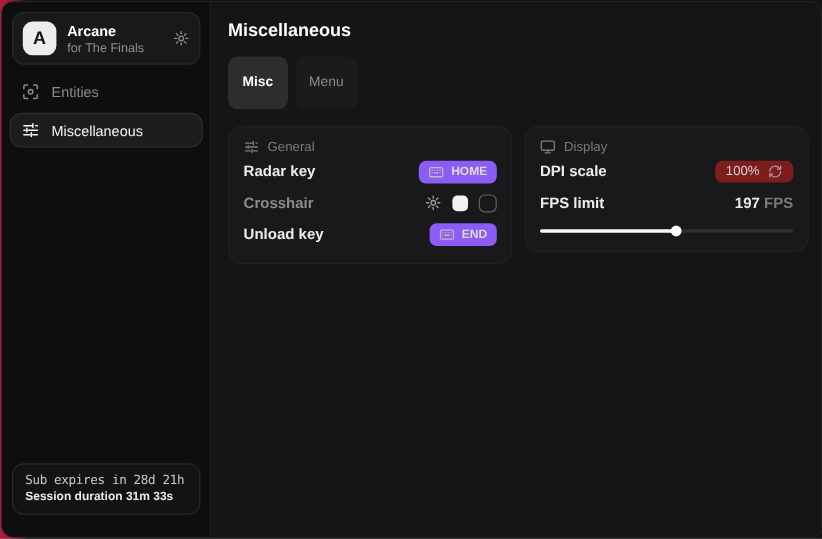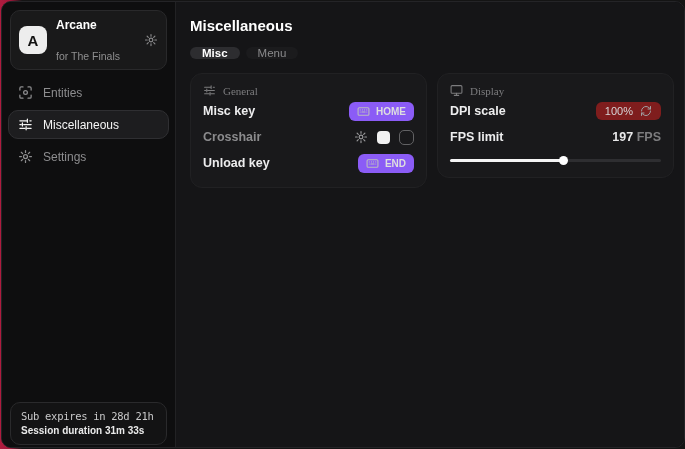--- a/index.html
+++ b/index.html
@@ -24,63 +24,63 @@
   }
   .brand-card {
     margin:8px; padding:7px 8px; display:flex; align-items:center; gap:9px;
     background:#19191a; border:1px solid #29292b; border-radius:10px;
   }
   .logo {
     width:28px; height:28px; border-radius:8px; background:#ededed;
     color:#111; font-weight:bold; font-size:15px;
     display:flex; align-items:center; justify-content:center;
   }
-  .brand-text { display:flex; flex-direction:column; gap:18px; }
+  .brand-text { display:flex; flex-direction:column; gap:1px; }
   .brand-name { color:#ffffff; font-size:12px; font-weight:bold; }
   .brand-sub  { color:#8f8f90; font-size:10.5px; }
   .brand-gear { margin-left:auto; color:#8a8a8c; display:flex; }
   .category-label { color:#767678; font-size:10.5px; margin:13px 0 7px 15px; }
   .nav { padding:0 6px; }
   .nav-item {
     display:flex; align-items:center; gap:10px;
     padding:6px 9px; margin-bottom:3px;
     border:1px solid transparent; border-radius:10px;
     color:#8d8d8f; font-size:12px; cursor:pointer;
   }
   .nav-item .ico { display:flex; color:inherit; }
   .nav-item.active {
     color:#f5f5f5; background:#1d1d1f; border-color:#2f2f32;
   }
   .sidebar-footer {
-    position:absolute; left:8px; right:8px; bottom:2px;
+    position:absolute; left:8px; right:8px; bottom:18px;
     border:1px solid #2a2a2c; border-radius:10px; background:#131314;
     padding:7px 10px 8px;
   }
   .sub-expiry {
     font-family:"DejaVu Sans Mono", monospace;
     color:#c9c9ca; font-size:10.5px; letter-spacing:-0.3px; margin-bottom:3px;
   }
   .session-duration { color:#eaeaea; font-size:10px; font-weight:bold; }
   
   .main { flex:1; background:#151517; padding:15px 14px; }
   .page-title { color:#ffffff; font-size:15px; font-weight:bold; }
   .tabs { display:flex; gap:6px; margin-top:13px; }
   .tab {
-    padding:0 12px; border-radius:8px; font-size:11.5px;
+    padding:16px 12px; border-radius:8px; font-size:11.5px;
     background:#1b1b1d; color:#8a8a8c; cursor:pointer;
   }
   .tab.active { background:#2d2d30; color:#ffffff; font-weight:bold; }
   .cards { display:flex; gap:10px; margin-top:14px; align-items:flex-start; }
   .card {
     width:237px; background:#19191b; border:1px solid #212123;
     border-radius:12px; padding:10px 12px 12px;
   }
   .card-header {
     display:flex; align-items:center; gap:7px;
-    color:#7c7c7e; font-family:Liberation Serif, serif; font-size:11px;
+    color:#7c7c7e; font-family:Liberation Sans, sans-serif; font-size:11px;
     margin-bottom:1px;
   }
   .card-header .ico { display:flex; color:#7c7c7e; }
   .row {
     display:flex; align-items:center; justify-content:space-between;
     height:24px; margin-top:2px;
   }
   .row-label { color:#ededee; font-size:12.5px; font-weight:bold; }
   .row-label.dim { color:#8b8b8d; }
   .key-badge {
@@ -154,29 +154,20 @@
         <span>Entities</span>
       </div>
       <div class="nav-item active">
         <span class="ico">
           <svg width="15" height="15" viewBox="0 0 24 24" fill="none" stroke="currentColor" stroke-width="2" stroke-linecap="round">
             <path d="M3 6h12M19 6h2M15 3.5v5M3 12h2M9 12h12M7 9.5v5M3 18h8M15 18h6M13 15.5v5"></path>
           </svg>
         </span>
         <span>Miscellaneous</span>
       </div>
-      <div class="nav-item">
-        <span class="ico">
-          <svg width="15" height="15" viewBox="0 0 24 24" fill="none" stroke="currentColor" stroke-width="2" stroke-linecap="round">
-            <circle cx="12" cy="12" r="3.2"></circle>
-            <path d="M12 2.5v3M12 18.5v3M2.5 12h3M18.5 12h3M5.3 5.3l2.1 2.1M16.6 16.6l2.1 2.1M18.7 5.3l-2.1 2.1M7.4 16.6l-2.1 2.1"></path>
-          </svg>
-        </span>
-        <span>Settings</span>
-      </div>
     </div>
 
     <div class="sidebar-footer">
       <div class="sub-expiry">Sub expires in 28d 21h</div>
       <div class="session-duration">Session duration 31m 33s</div>
     </div>
   </div>
 
   <div class="main">
 
@@ -193,21 +184,21 @@
         <div class="card-header">
           <span class="ico">
             <svg width="13" height="13" viewBox="0 0 24 24" fill="none" stroke="currentColor" stroke-width="2" stroke-linecap="round">
               <path d="M3 6h12M19 6h2M15 3.5v5M3 12h2M9 12h12M7 9.5v5M3 18h8M15 18h6M13 15.5v5"></path>
             </svg>
           </span>
           <span>General</span>
         </div>
 
         <div class="row">
-          <span class="row-label">Misc key</span>
+          <span class="row-label">Radar key</span>
           <span class="key-badge">
             <span class="ico">
               <svg width="13" height="13" viewBox="0 0 24 24" fill="none" stroke="currentColor" stroke-width="2" stroke-linecap="round">
                 <rect x="2" y="5" width="20" height="14" rx="2"></rect>
                 <path d="M6 9h.01M10 9h.01M14 9h.01M18 9h.01M6 13h.01M18 13h.01M9 13h6"></path>
               </svg>
             </span>
             <span>HOME</span>
           </span>
         </div>

